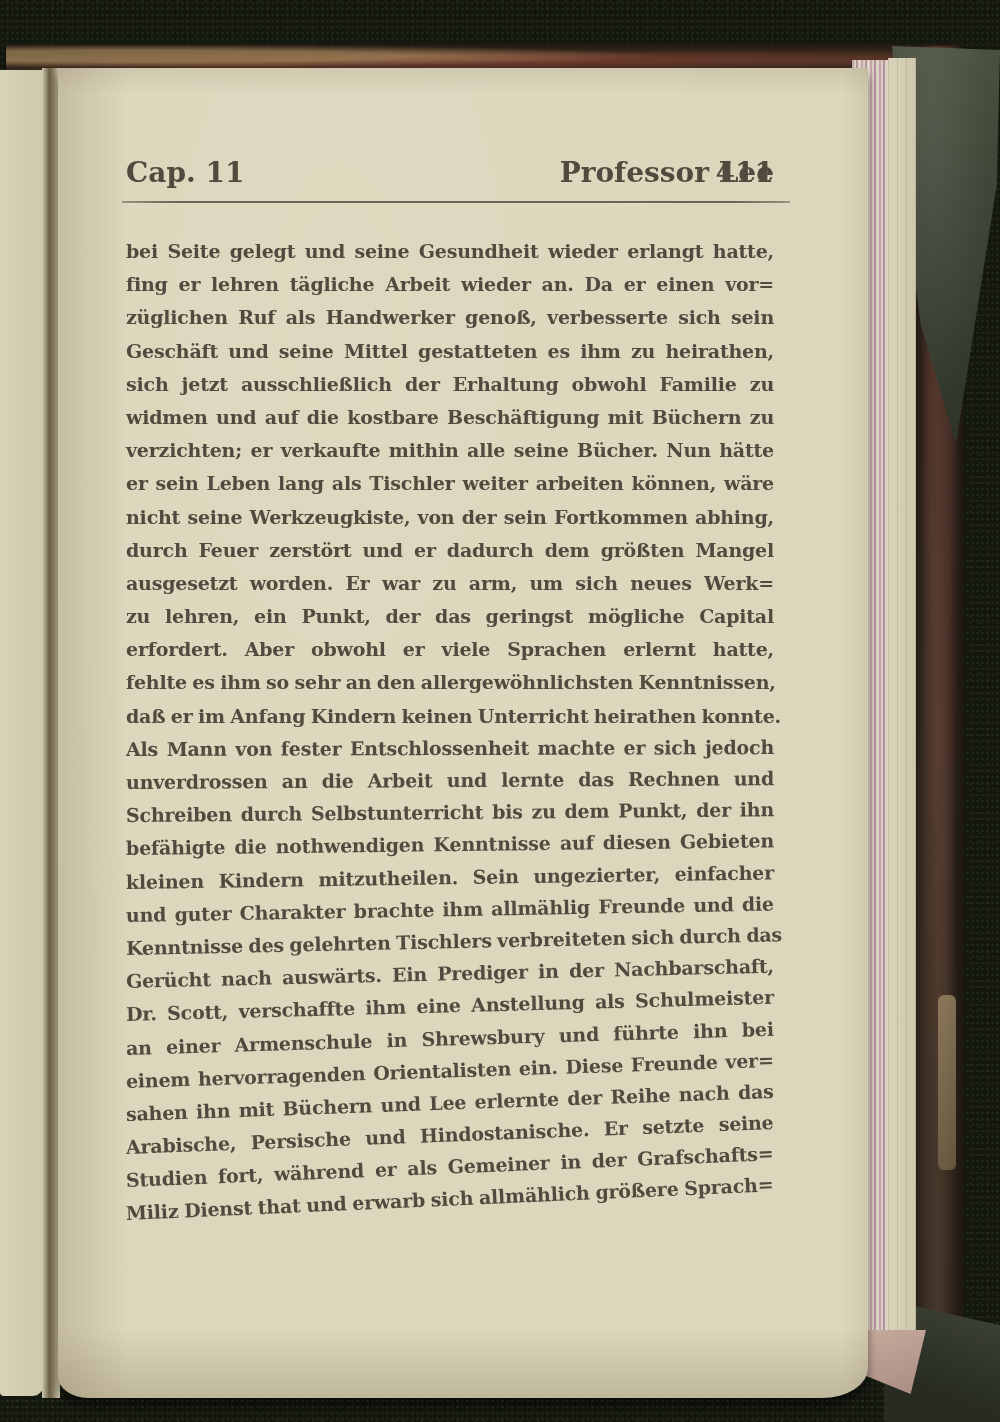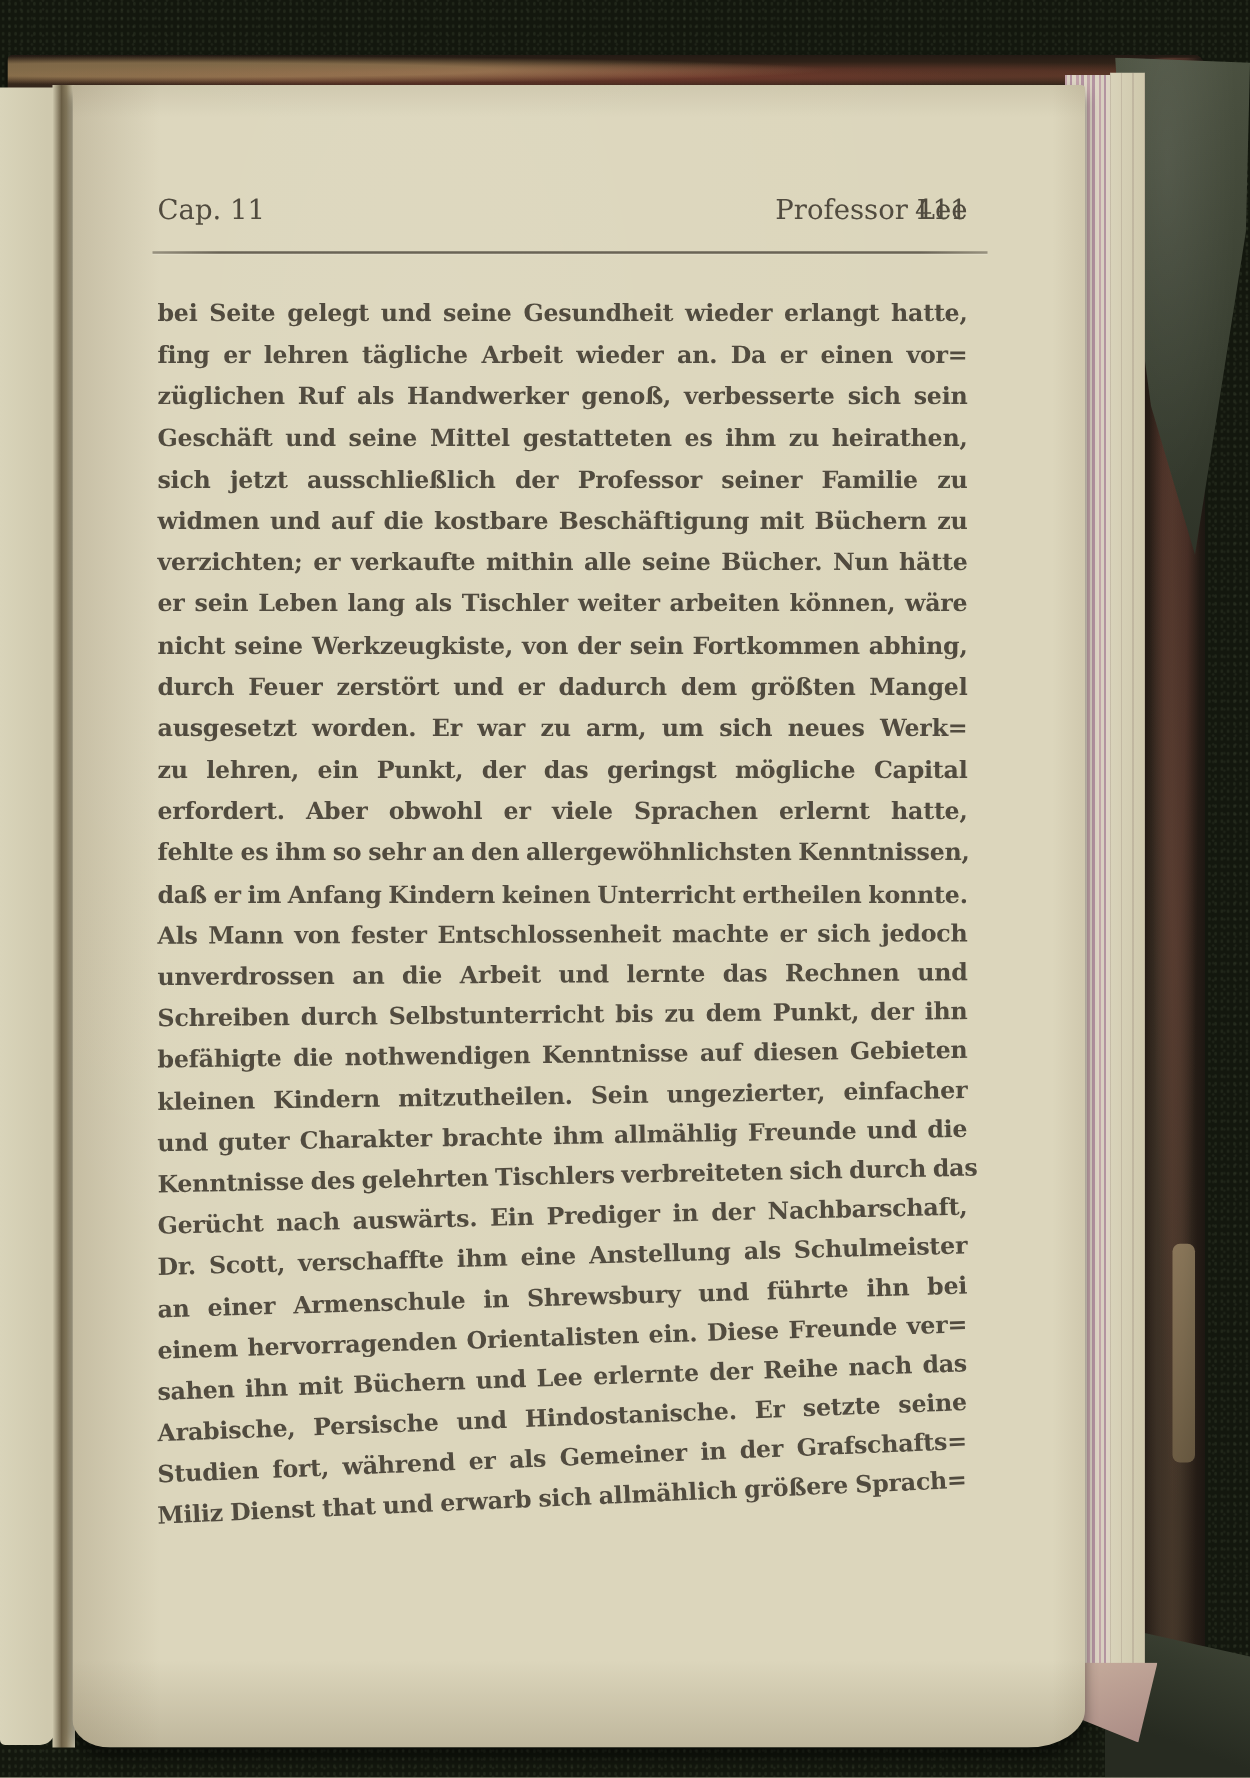--- a/index.html
+++ b/index.html
@@ -104,21 +104,21 @@
       linear-gradient(270deg, rgba(115,98,68,0.12), rgba(115,98,68,0) 26px),
       linear-gradient(0deg, rgba(105,90,62,0.25), rgba(105,90,62,0) 70px),
       linear-gradient(180deg, rgba(105,90,62,0.12), rgba(105,90,62,0) 26px);
     background-color:var(--paper);
     border-radius:2px 3px 46px 30px / 2px 3px 30px 22px;
     box-shadow:0 8px 10px rgba(0,0,0,0.45);
   }
   .header-row{
     position:absolute;left:68px;top:88px;width:648px;height:34px;
     display:flex;align-items:baseline;justify-content:space-between;
-    color:var(--ink);font-weight:normal;font-size:22px;
+    color:var(--ink);font-weight:bold;font-size:28px;
   }
   .header-title{position:absolute;left:0;right:0;text-align:right;padding-left:18px;}
   .header-rule{
     position:absolute;left:64px;top:133px;width:668px;height:2px;
     background:linear-gradient(90deg,rgba(106,100,86,0.6),var(--rule) 8%,var(--rule) 92%,rgba(106,100,86,0.6));
     box-shadow:0 1px 0 rgba(255,255,255,0.15);
   }
   .textblock{
     position:absolute;left:68px;top:167px;width:648px;
     color:var(--ink);
@@ -152,31 +152,31 @@
       <span>Cap. 11</span>
       <span class="header-title">Professor Lee</span>
       <span>411</span>
     </div>
     <div class="header-rule"></div>
     <div class="textblock">
         <div class="line" style="transform: rotate(0deg);">bei Seite gelegt und seine Gesundheit wieder erlangt hatte,</div>
         <div class="line" style="transform: rotate(0deg);">fing er lehren tägliche Arbeit wieder an.  Da er einen vor=</div>
         <div class="line" style="transform: rotate(0deg);">züglichen Ruf als Handwerker genoß, verbesserte sich sein</div>
         <div class="line" style="transform: rotate(0deg);">Geschäft und seine Mittel gestatteten es ihm zu heirathen,</div>
-        <div class="line" style="transform: rotate(0deg);">sich jetzt ausschließlich der Professor seiner Familie zu</div>
+        <div class="line" style="transform: rotate(0deg);">sich jetzt ausschließlich der Erhaltung obwohl Familie zu</div>
         <div class="line" style="transform: rotate(0deg);">widmen und auf die kostbare Beschäftigung mit Büchern zu</div>
         <div class="line" style="transform: rotate(0deg);">verzichten; er verkaufte mithin alle seine Bücher.  Nun hätte</div>
         <div class="line" style="transform: rotate(0deg);">er sein Leben lang als Tischler weiter arbeiten können, wäre</div>
         <div class="line" style="transform: rotate(0deg);">nicht seine Werkzeugkiste, von der sein Fortkommen abhing,</div>
         <div class="line" style="transform: rotate(0deg);">durch Feuer zerstört und er dadurch dem größten Mangel</div>
         <div class="line" style="transform: rotate(0deg);">ausgesetzt worden.  Er war zu arm, um sich neues Werk=</div>
         <div class="line" style="transform: rotate(0deg);">zu lehren, ein Punkt, der das geringst mögliche Capital</div>
         <div class="line" style="transform: rotate(0deg);">erfordert.  Aber obwohl er viele Sprachen erlernt hatte,</div>
         <div class="line" style="transform: rotate(0deg);">fehlte es ihm so sehr an den allergewöhnlichsten Kenntnissen,</div>
-        <div class="line" style="transform: rotate(0deg);">daß er im Anfang Kindern keinen Unterricht ertheilen konnte.</div>
+        <div class="line" style="transform: rotate(0deg);">daß er im Anfang Kindern keinen Unterricht heirathen konnte.</div>
         <div class="line" style="transform: rotate(-0.17deg);">Als Mann von fester Entschlossenheit machte er sich jedoch</div>
         <div class="line" style="transform: rotate(-0.34deg);">unverdrossen an die Arbeit und lernte das Rechnen und</div>
         <div class="line" style="transform: rotate(-0.51deg);">Schreiben durch Selbstunterricht bis zu dem Punkt, der ihn</div>
         <div class="line" style="transform: rotate(-0.68deg);">befähigte die nothwendigen Kenntnisse auf diesen Gebieten</div>
         <div class="line" style="transform: rotate(-0.85deg);">kleinen Kindern mitzutheilen.  Sein ungezierter, einfacher</div>
         <div class="line" style="transform: rotate(-1.02deg);">und guter Charakter brachte ihm allmählig Freunde und die</div>
         <div class="line" style="transform: rotate(-1.19deg);">Kenntnisse des gelehrten Tischlers verbreiteten sich durch das</div>
         <div class="line" style="transform: rotate(-1.36deg);">Gerücht nach auswärts.  Ein Prediger in der Nachbarschaft,</div>
         <div class="line" style="transform: rotate(-1.53deg);">Dr. Scott, verschaffte ihm eine Anstellung als Schulmeister</div>
         <div class="line" style="transform: rotate(-1.7deg);">an einer Armenschule in Shrewsbury und führte ihn bei</div>

